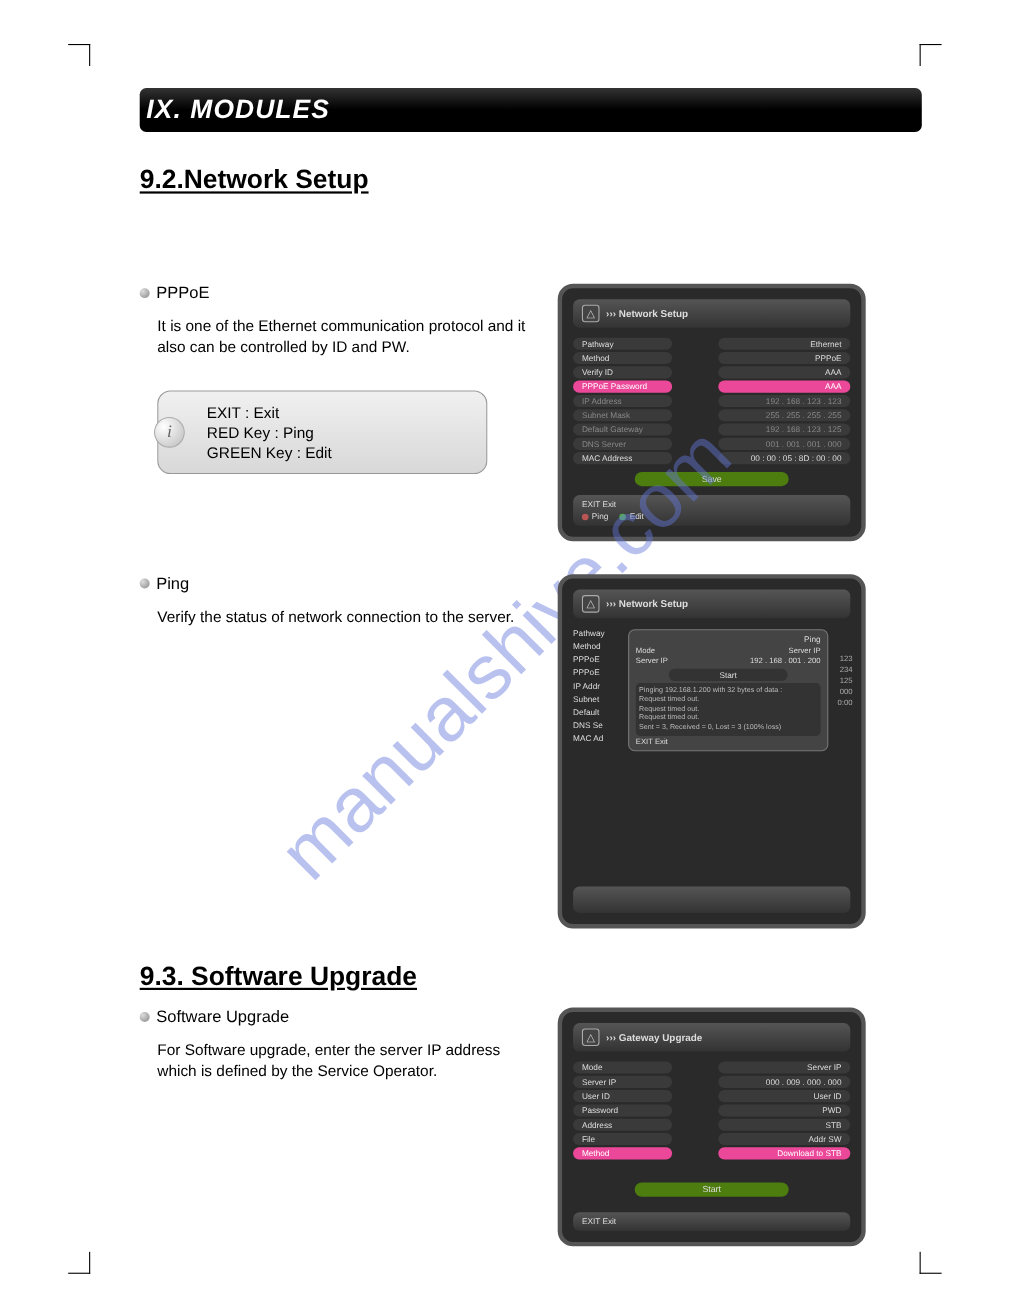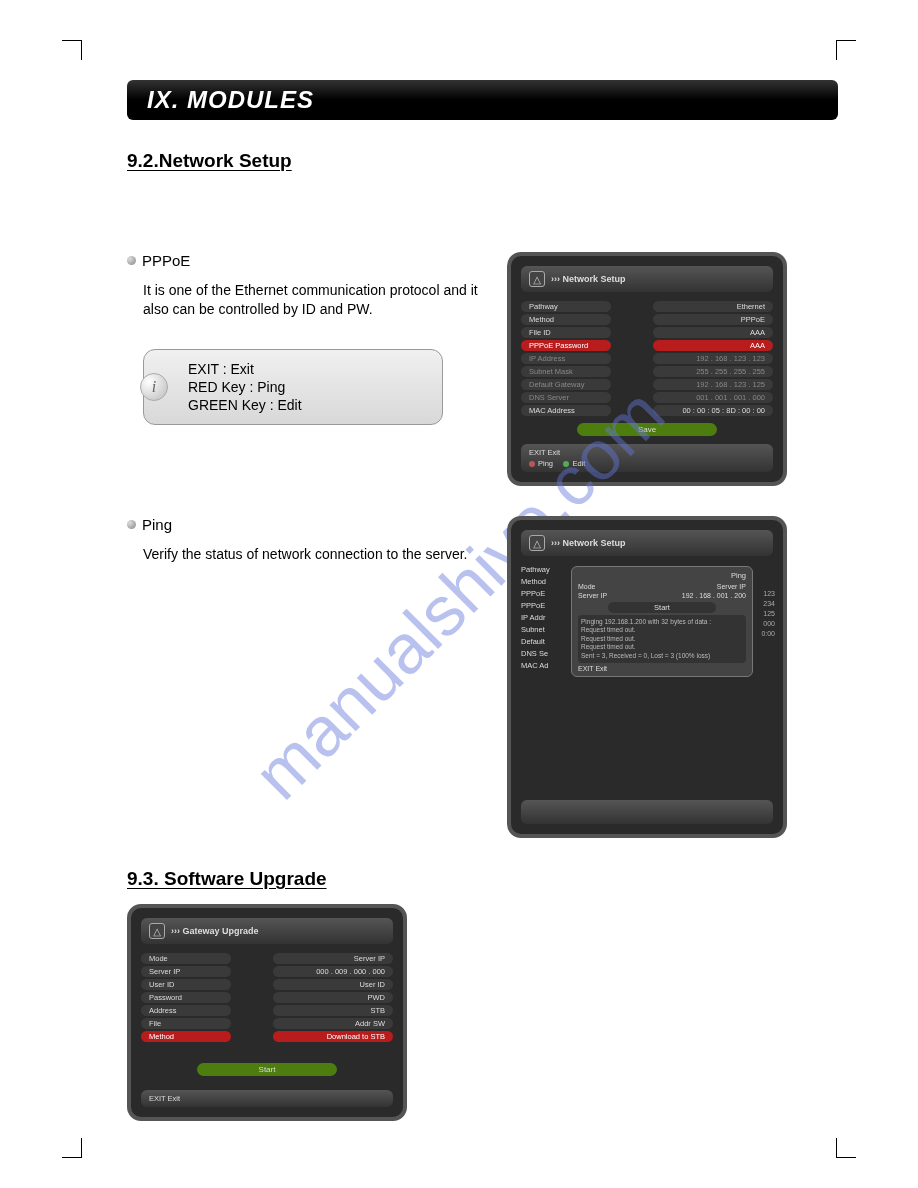--- a/index.html
+++ b/index.html
@@ -17,33 +17,33 @@
   .crop.bl { bottom: 30px; left: 62px; width: 20px; height: 20px; border-width: 1px 0 0 1px; transform: rotate(180deg);}
   .crop.br { bottom: 30px; right: 62px; width: 20px; height: 20px; border-width: 1px 1px 0 0; transform: rotate(180deg);}
 
   .page {
     padding: 80px 80px 60px 80px;
   }
 
   .header-bar {
     background: linear-gradient(to bottom, #333 0%, #000 50%, #000 100%);
     border-radius: 6px;
-    padding: 6px 20px;
+    padding: 6px 6px;
     margin: 0 0 30px 47px;
   }
   .header-bar .chapter {
     color: #fff;
     font-size: 24px;
     font-weight: bold;
     letter-spacing: 1px;
     font-style: italic;
   }
 
   .section-title {
-    font-size: 19px;
+    font-size: 24px;
     font-weight: bold;
     margin-left: 47px;
     text-decoration: underline;
     text-underline-offset: 3px;
     margin-bottom: 80px;
   }
   .section-title.mt { margin-top: 30px; margin-bottom: 14px; }
 
   .content-block {
     display: flex;
@@ -134,21 +134,21 @@
   }
   .dev-row .lbl, .dev-row .val {
     background: #3a3a3a;
     border-radius: 10px;
     padding: 1px 8px;
     font-size: 7.5px;
     min-width: 90px;
     text-align: left;
   }
   .dev-row .val { text-align: right; min-width: 120px; }
-  .dev-row.hl .lbl, .dev-row.hl .val { background: #b91c1c; color:#fff; }
+  .dev-row.hl .lbl, .dev-row.hl .val { background: #ec4899; color:#fff; }
   .dev-row.dim .lbl, .dev-row.dim .val { color: #888; }
   .dev-save {
     margin: 6px auto 4px;
     width: 140px;
     text-align: center;
     background: #4d7c0f;
     border-radius: 10px;
     padding: 2px;
     font-size: 8px;
   }
@@ -239,21 +239,21 @@
         <div id="net-rows">
             <div class="dev-row">
               <span class="lbl">Pathway</span>
               <span class="val">Ethernet</span>
             </div>
             <div class="dev-row">
               <span class="lbl">Method</span>
               <span class="val">PPPoE</span>
             </div>
             <div class="dev-row">
-              <span class="lbl">File ID</span>
+              <span class="lbl">Verify ID</span>
               <span class="val">AAA</span>
             </div>
             <div class="dev-row hl">
               <span class="lbl">PPPoE Password</span>
               <span class="val">AAA</span>
             </div>
             <div class="dev-row dim">
               <span class="lbl">IP Address</span>
               <span class="val">192 . 168 . 123 . 123</span>
             </div>
@@ -345,20 +345,27 @@
         </div>
         <div style="height:120px"></div>
         <div class="dev-blank-bar"></div>
       </div>
     </div>
   </div>
 
   <div class="section-title mt">9.3. Software Upgrade</div>
 
   <div class="content-block">
+    <div class="left-col">
+      <div class="bullet-line">
+        <span class="bullet-dot"></span>
+        <span>Software Upgrade</span>
+      </div>
+      <div class="body-text">For Software upgrade, enter the server IP address which is defined by the Service Operator.</div>
+    </div>
     <div class="right-col">
       <div class="device">
         <div class="dev-header">
           <span class="dev-tri">△</span>
           <span class="dev-title">››› Gateway Upgrade</span>
         </div>
         <div id="swup-rows">
             <div class="dev-row">
               <span class="lbl">Mode</span>
               <span class="val">Server IP</span>

